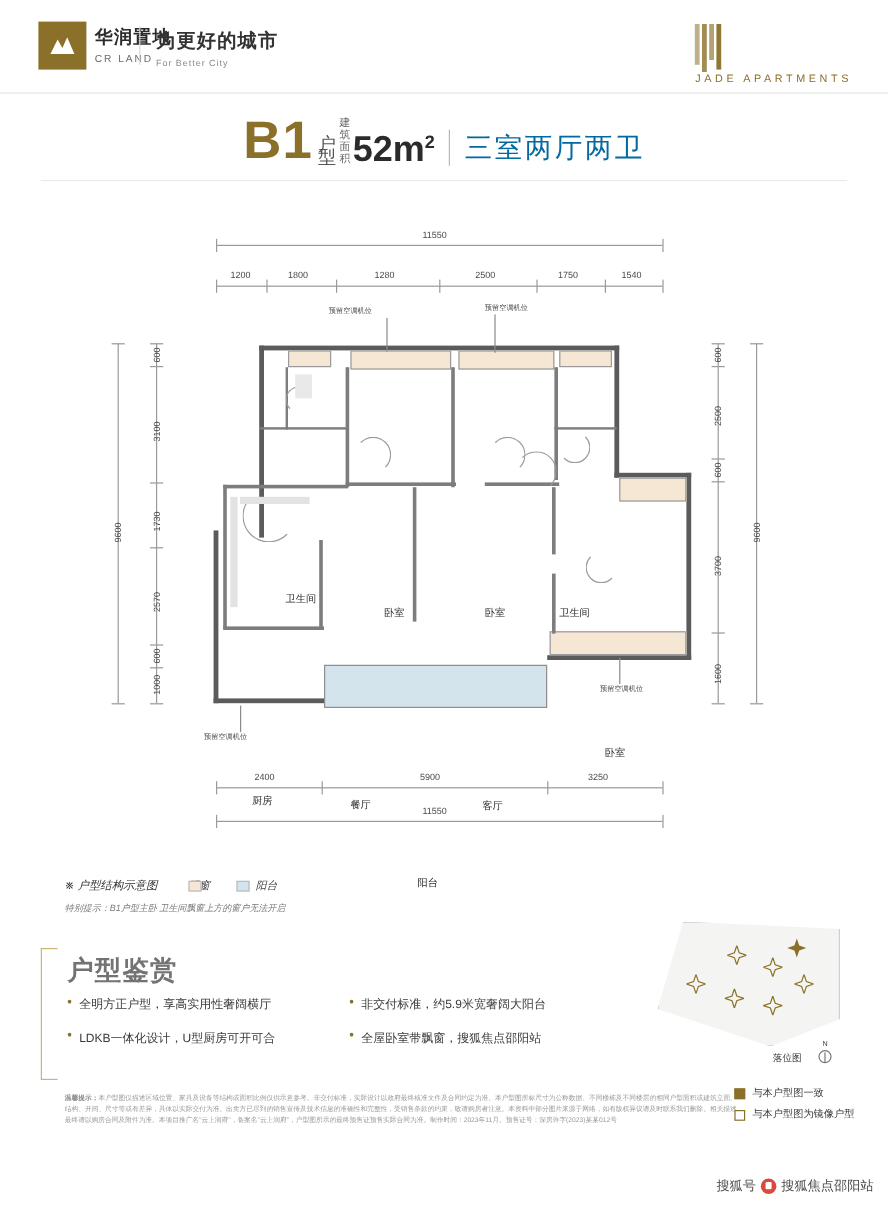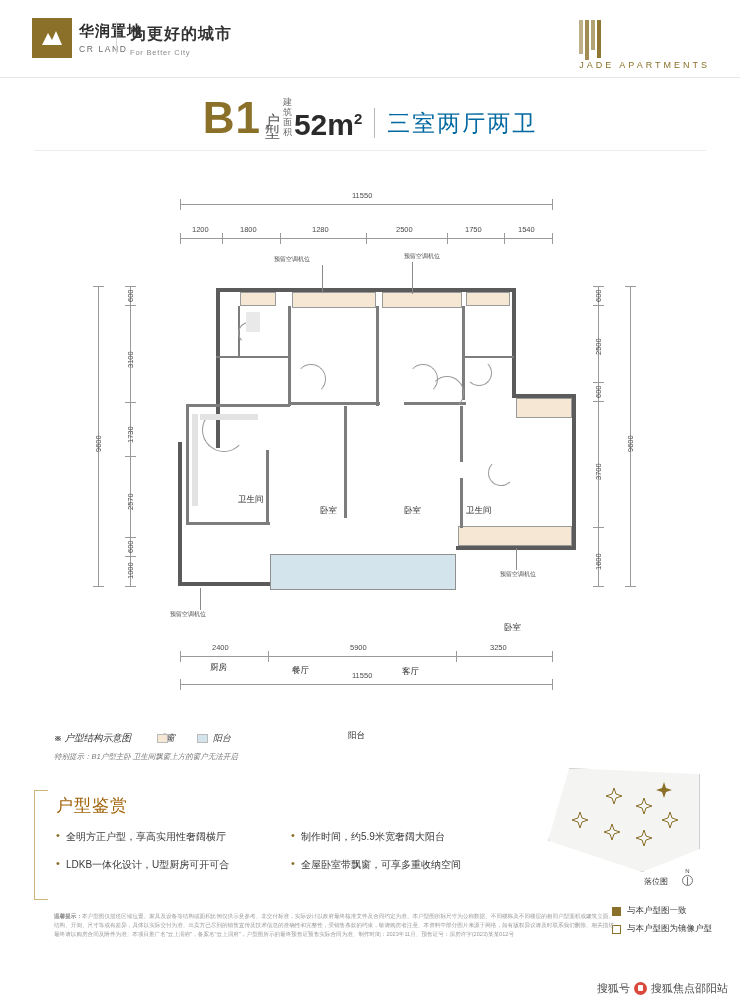--- a/index.html
+++ b/index.html
@@ -93,21 +93,21 @@
   .legend-title { font-size:9.5px; color:#333; margin-right:26px; }
   .sw { width:11px; height:9px; display:inline-block; margin-right:5px; border:1px solid #bbb;}
   .sw.bay { background:#f6e7d4; }
   .sw.bal { background:#d3e4ec; }
   .legend-note { font-size:7.5px; color:#7a7a7a; margin-top:7px; }
 
   
   .appraisal {
     position:absolute; left:34px; top:790px; width:672px; height:110px;
   }
-  .app-title { position:absolute; left:22px; top:4px; font-size:17px; font-weight:normal; color:#a16207; letter-spacing:1px;}
+  .app-title { position:absolute; left:22px; top:4px; font-size:22px; font-weight:bold; color:#737373; letter-spacing:1px;}
   .app-bracket-l { position:absolute; left:0; top:0; width:1px; height:110px; background:#cdb477; }
   .app-bracket-t { position:absolute; left:0; top:0; width:14px; height:1px; background:#cdb477; }
   .app-bracket-b { position:absolute; left:0; top:109px; width:14px; height:1px; background:#cdb477; }
   .bullets { position:absolute; left:22px; top:40px; width:420px; }
   .b-row { display:flex; margin-bottom:14px; }
   .b-item { font-size:10px; color:#3a3a3a; position:relative; padding-left:10px; }
   .b-item::before { content:"•"; position:absolute; left:0; top:-1px; color:#8a7028; font-size:11px;}
   .b-item.left { width:235px; }
 
   
@@ -347,25 +347,25 @@
 </div>
 
 <div class="appraisal">
   <div class="app-bracket-l"></div>
   <div class="app-bracket-t"></div>
   <div class="app-bracket-b"></div>
   <div class="app-title">户型鉴赏</div>
   <div class="bullets">
     <div class="b-row">
       <div class="b-item left">全明方正户型，享高实用性奢阔横厅</div>
-      <div class="b-item">制作时间，约5.9米宽奢阔大阳台</div>
+      <div class="b-item">非交付标准，约5.9米宽奢阔大阳台</div>
     </div>
     <div class="b-row">
       <div class="b-item left">LDKB一体化设计，U型厨房可开可合</div>
-      <div class="b-item">全屋卧室带飘窗，可享多重收纳空间</div>
+      <div class="b-item">全屋卧室带飘窗，搜狐焦点邵阳站</div>
     </div>
   </div>
 </div>
 
 <div class="sitemap">
   <div class="site-shape"></div>
   <div class="tower" style="left:108px; top:14px;">
     <svg width="16" height="16" viewBox="0 0 16 16">
         <path d="M8 0 L10 6 L16 8 L10 10 L8 16 L6 10 L0 8 L6 6 Z" fill="#8a7028"></path>
       </svg>

